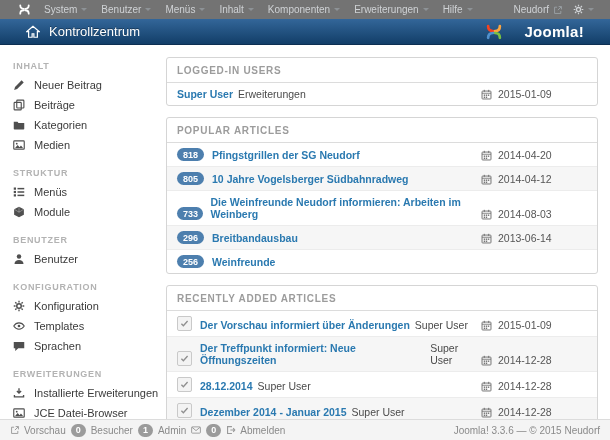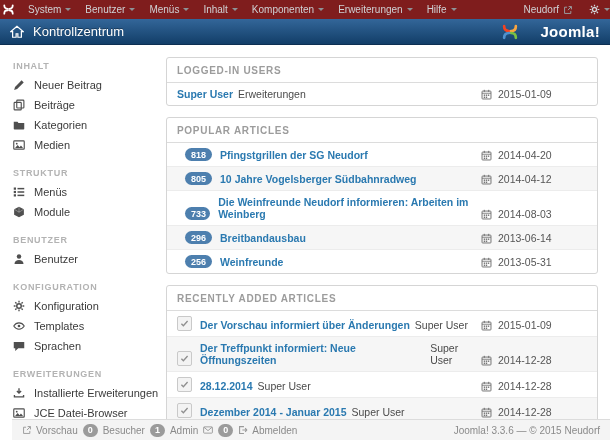--- a/index.html
+++ b/index.html
@@ -4,36 +4,36 @@
 <style>
   * { box-sizing: border-box; }
   html,body { margin:0; padding:0; }
   body {
     width:610px; height:440px; position:relative; overflow:hidden;
     background:#fff; font-family:"Liberation Sans", sans-serif; color:#333;
   }
   .i { width:12px; height:12px; flex:0 0 auto; }
   
   .topbar {
-    height:19px; background:#7f1d1d; display:flex; align-items:center;
-    padding:0 0; color:#cfd2d5; font-size:10px;
+    height:19px; background:#737373; display:flex; align-items:center;
+    padding:0 16px; color:#cfd2d5; font-size:10px;
   }
   .topbar .brandmark { color:#fff; width:13px; height:13px; margin:0 6px 0 2px; }
   .menu-item { display:flex; align-items:center; padding:0 7px; height:100%; cursor:pointer; white-space:nowrap; }
   .caret { width:0; height:0; border-left:3px solid transparent; border-right:3px solid transparent; border-top:3px solid #8d9296; margin-left:4px; }
-  .topbar-right { margin-left:auto; display:flex; align-items:center; gap:16px; }
+  .topbar-right { margin-left:auto; display:flex; align-items:center; gap:10px; }
   .site-link { display:flex; align-items:center; gap:4px; cursor:pointer; }
   .site-link .i { width:10px; height:10px; color:#9aa0a4; }
   .gear-wrap { display:flex; align-items:center; cursor:pointer; }
   .gear-wrap .i { width:11px; height:11px; color:#cfd2d5; }
   
   .subbar {
     height:26px; background:linear-gradient(#336699,#123e68);
     border-bottom:1px solid #0d2f52; display:flex; align-items:center;
-    padding:0 10px; color:#fff;
+    padding:0 26px; color:#fff;
   }
   .subbar .i-home { width:14px; height:14px; color:#fff; }
   .page-title { font-size:13px; margin-left:9px; text-shadow:0 -1px 0 rgba(0,0,0,.35); }
   .subbar-right { margin-left:auto; display:flex; align-items:center; gap:21px; }
   .logo-word { font-size:15px; font-weight:bold; letter-spacing:.3px; }
   
   .layout { display:flex; align-items:flex-start; }
   .sidebar { width:160px; flex:0 0 160px; padding:3px 0 0 13px; }
   .side-title { color:#b3b3b3; font-size:9px; font-weight:bold; letter-spacing:.7px; margin:13px 0 4px; }
   .side-item { display:flex; align-items:center; gap:9px; padding:4px 0; font-size:11px; color:#3a3a3a; cursor:pointer; white-space:nowrap; }
@@ -42,32 +42,32 @@
   .main { flex:1; margin:12px 12px 0 6px; min-width:0; }
   .panel { border:1px solid #d5d5d5; border-radius:3px; margin-bottom:11px; background:#fff; overflow:hidden; }
   .panel-h { padding:7px 10px 6px; font-size:10px; font-weight:bold; letter-spacing:.7px; color:#9c9c9c; border-bottom:1px solid #dcdcdc; }
   .prow { display:flex; align-items:flex-end; padding:5px 10px; font-size:10.5px; }
   .plist .prow + .prow { border-top:1px solid #ececec; }
   .plist .prow:nth-child(even) { background:#f6f6f6; }
   .link { color:#2a79b0; font-weight:bold; text-decoration:none; cursor:pointer; }
   .meta { color:#4a4a4a; margin-left:5px; }
   .badge {
     background:#4d7fae; color:#fff; font-size:9px; font-weight:bold;
-    border-radius:9px; padding:1.5px 6px; margin-right:8px; min-width:22px; text-align:center;margin-left:8px;
+    border-radius:9px; padding:1.5px 6px; margin-right:8px; min-width:22px; text-align:center;
   }
   .checkbox {
     width:15px; height:15px; background:#f3f3f3; border:1px solid #c9c9c9; border-radius:2px;
     display:flex; align-items:center; justify-content:center; color:#8f8f8f; margin-right:8px; flex:0 0 auto;
   }
   .checkbox .i { width:9px; height:9px; }
   .datewrap { margin-left:auto; width:106px; display:flex; align-items:center; gap:6px; color:#555; flex:0 0 auto; }
   .datewrap .i { width:11px; height:11px; color:#6e6e6e; }
   
   .footer {
-    position:absolute; left:12px; right:0; bottom:0; height:21px;
+    position:absolute; left:0; right:0; bottom:0; height:21px;
     background:#f4f4f4; border-top:1px solid #dcdcdc;
     display:flex; align-items:center; padding:0 10px; font-size:10px; color:#8a8a8a; gap:5px;
   }
   .footer .i { width:10px; height:10px; color:#9a9a9a; }
   .flink { display:flex; align-items:center; gap:4px; cursor:pointer; color:#8a8a8a; text-decoration:none; }
   .fbadge { background:#9b9b9b; color:#fff; border-radius:8px; min-width:15px; height:13px; line-height:13px; text-align:center; font-size:9px; padding:0 4px; font-weight:bold; }
   .footer-right { margin-left:auto; color:#8a8a8a; }
 </style>
 </head>
 <body>
@@ -381,26 +381,20 @@
           <span class="datewrap">
               <svg class="i">
                 <use href="#i-cal"></use>
               </svg>
               <span>2013-06-14</span>
             </span>
         </div>
         <div class="prow">
           <span class="badge">256</span>
           <a class="link">Weinfreunde</a>
-          <span class="datewrap">
-              <svg class="i">
-                <use href="#i-cal"></use>
-              </svg>
-              <span>2013-05-31</span>
-            </span>
         </div>
       </div>
     </div>
 
     <div class="panel">
       <div class="panel-h">RECENTLY ADDED ARTICLES</div>
       <div class="plist">
         <div class="prow">
           <span class="checkbox">
               <svg class="i">

